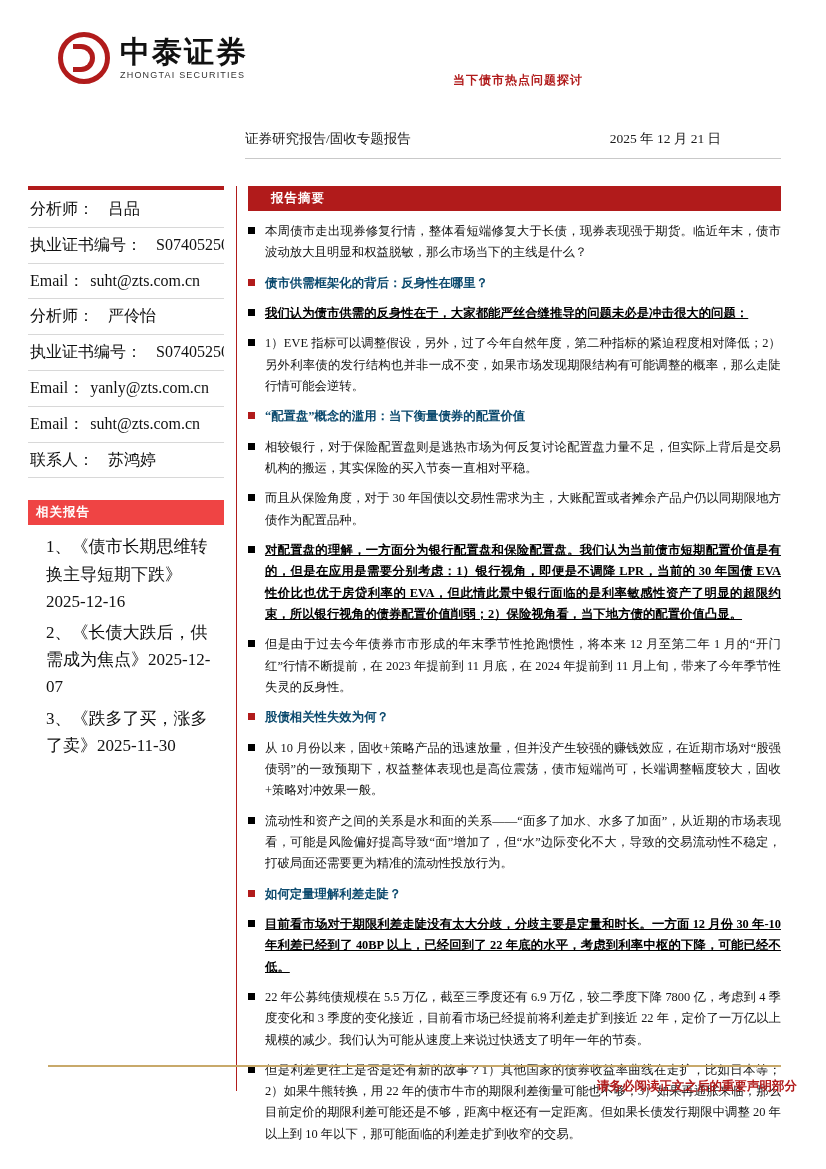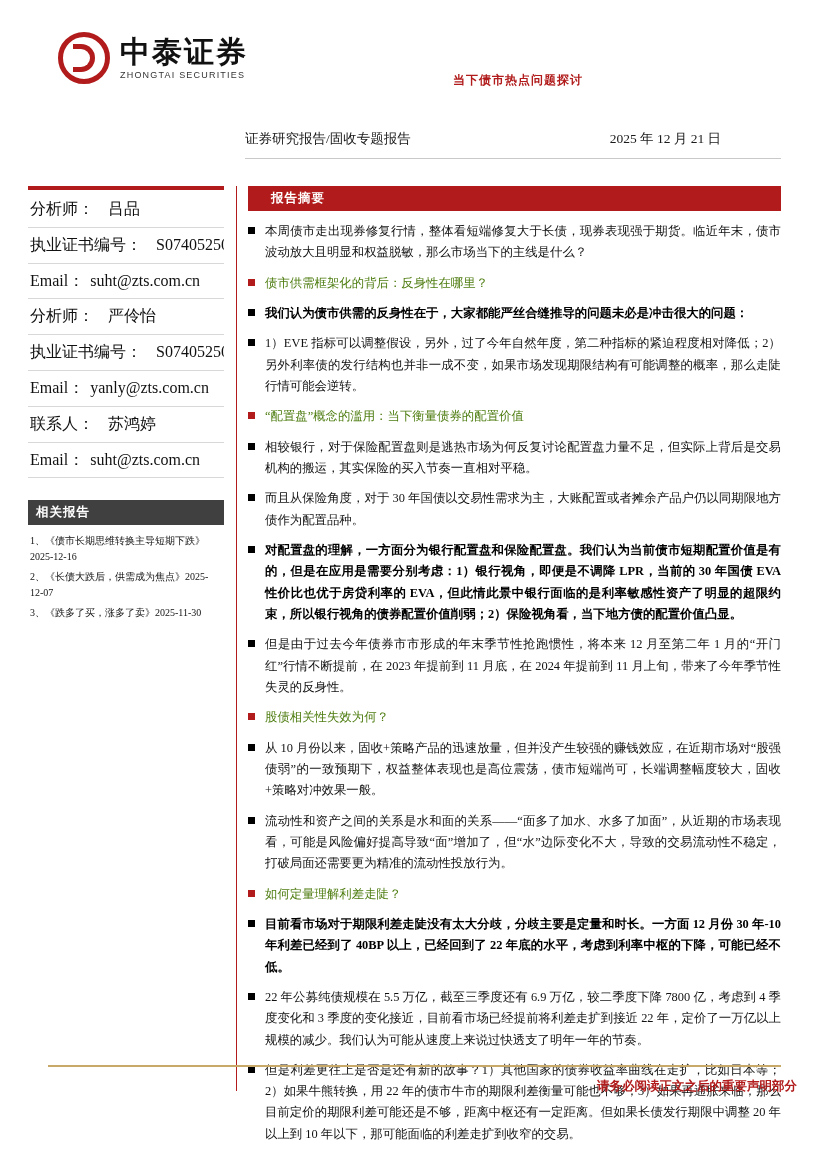--- a/index.html
+++ b/index.html
@@ -126,32 +126,33 @@
     padding: 5px 4px 5px 2px;
     white-space: nowrap;
     overflow: hidden;
   }
   .analyst-row .k { }
   .analyst-row .v { margin-left: 14px; }
   .analyst-row.email .v { margin-left: 6px; }
 
   .related-head {
     margin-top: 22px;
-    background: #404040;
+    background: #ef4444;
     color: #fff;
     font-size: 12.5px;
     font-weight: bold;
     padding: 4px 8px;
     letter-spacing: 1px;
   }
   .related-list {
-    font-size: 10px;
+    font-size: 17px;
     line-height: 1.6;
     color: #111;
     padding: 8px 4px 0 2px;
+    margin-left: 16px;
   }
   .related-list div { margin-bottom: 4px; }
 
   
   .vsep {
     position: absolute;
     left: 236px;
     top: 186px;
     width: 1px;
     height: 905px;
@@ -189,22 +190,22 @@
   }
   .sq.black { background: #000; }
   .sq.red { background: #b11b1b; }
   .bullet .txt {
     font-size: 12.4px;
     line-height: 1.72;
     text-align: justify;
     color: #111;
     flex: 1 1 auto;
   }
-  .txt.red { color: #4d7c0f; font-weight: normal; }
-  .txt.boldblack { font-weight: bold; color: #000; }
+  .txt.red { color: #0c4a6e; font-weight: bold; }
+  .txt.boldblack { font-weight: bold; color: #000; text-decoration: underline; }
 
   
   .footer-rule {
     position: absolute;
     left: 48px; right: 45px;
     bottom: 48px;
     border-bottom: 2px solid #c8a96a;
   }
   .footer-note {
     position: absolute;
@@ -252,25 +253,25 @@
       </div>
       <div class="analyst-row">
         <span class="k">分析师：</span><span class="v">严伶怡</span>
       </div>
       <div class="analyst-row">
         <span class="k">执业证书编号：</span><span class="v">S0740525070001</span>
       </div>
       <div class="analyst-row email">
         <span class="k">Email：</span><span class="v">yanly@zts.com.cn</span>
       </div>
-      <div class="analyst-row">
-        <span class="k">联系人：</span><span class="v">苏鸿婷</span>
-      </div>
       <div class="analyst-row email">
         <span class="k">Email：</span><span class="v">suht@zts.com.cn</span>
+      </div>
+      <div class="analyst-row">
+        <span class="k">联系人：</span><span class="v">苏鸿婷</span>
       </div>
     </div>
 
     <div class="related-head">相关报告</div>
     <div class="related-list">
       <div>1、《债市长期思维转换主导短期下跌》2025-12-16</div>
       <div>2、《长债大跌后，供需成为焦点》2025-12-07</div>
       <div>3、《跌多了买，涨多了卖》2025-11-30</div>
     </div>
   </div>

